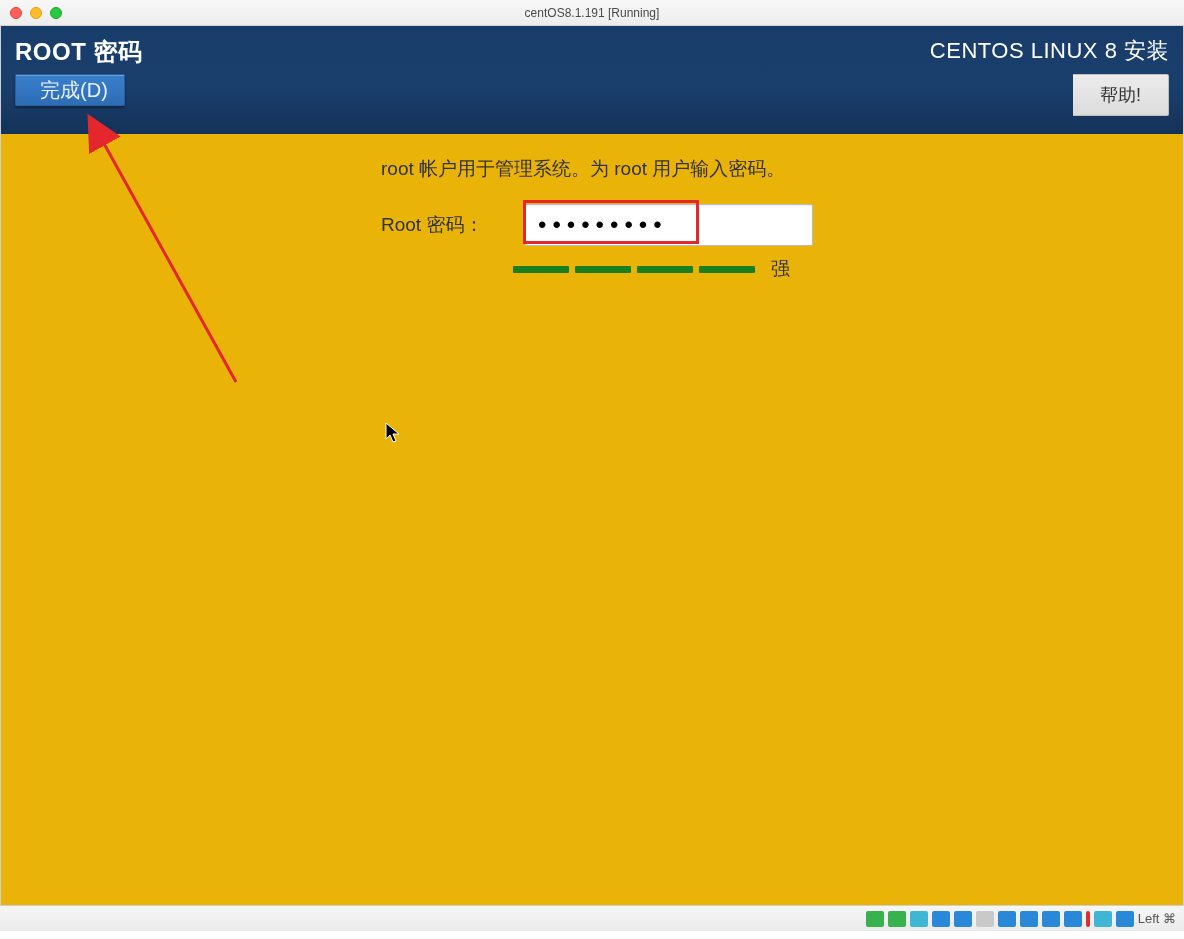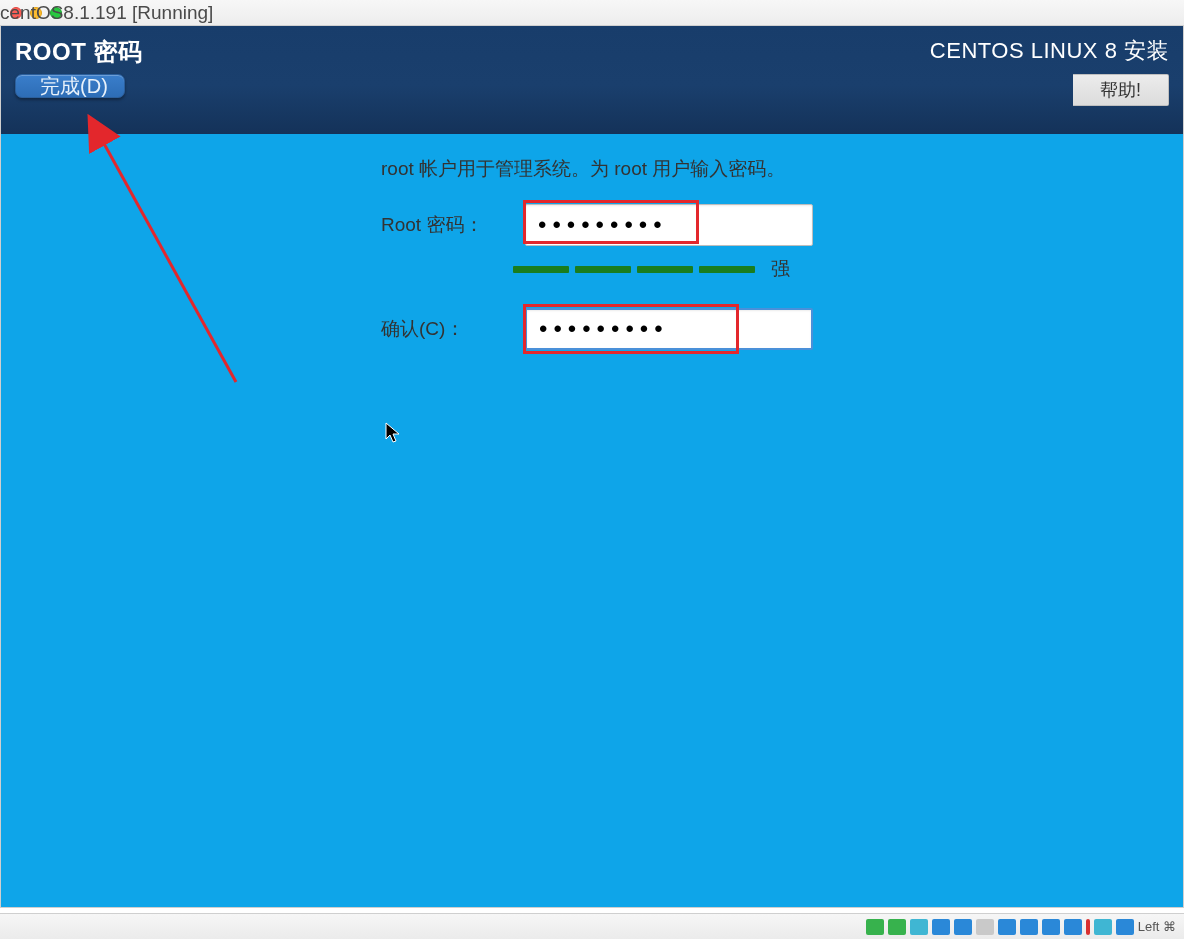--- a/index.html
+++ b/index.html
@@ -18,49 +18,49 @@
     display: flex;
     align-items: center;
     position: relative;
   }
   .traffic-lights { display: flex; gap: 8px; margin-left: 10px; }
   .tl { width: 12px; height: 12px; border-radius: 50%; }
   .tl.red { background: #ff5f57; border: 0.5px solid #e14640; }
   .tl.yellow { background: #febc2e; border: 0.5px solid #e1a116; }
   .tl.green { background: #28c840; border: 0.5px solid #17a62c; }
   .mac-title {
-    position: absolute; left: 0; right: 0; text-align: left;
-    font-size: 19px; color: #4a4a4a;
+    position: absolute; left: 0; right: 0; text-align: center;
+    font-size: 12px; color: #4a4a4a;
   }
 
   .vm-area {
     position: relative;
     width: 100%;
     height: 882px;
-    background: #0ea5e9;
+    background: #eab308;
     border: 1px solid #cfcfcf;
     border-top: none;
   }
   .anaconda-header {
     height: 108px;
     background: linear-gradient(#183d6b, #1a3f6d 55%, #143259);
     display: flex;
     justify-content: space-between;
     padding: 10px 14px;
   }
   .hdr-left { display: flex; flex-direction: column; gap: 6px; }
   .page-title {
     color: #fff; font-size: 24px; font-weight: 700; letter-spacing: 0.5px;
   }
   .done-btn {
     display: inline-flex; align-items: center; justify-content: center;
-    width: 110px; height: 24px;
+    width: 110px; height: 32px;
     background: linear-gradient(#3a7ecb, #2d6db6);
     color: #e9f2fb; font-size: 20px;
-    border: 1px solid #2b5f9c; border-radius: 7px;
+    border: 1px solid #2b5f9c; border-radius: 1px;
     box-shadow: 0 2px 3px rgba(0,0,0,.35), inset 0 1px 0 rgba(255,255,255,.25);
     cursor: pointer;
     padding-left: 8px;
   }
   .hdr-right { display: flex; flex-direction: column; gap: 8px; align-items: flex-end; }
   .install-title { color: #fff; font-size: 22px; font-weight: 500; letter-spacing: 0.5px; text-align: center; }
   .lang-row { display: flex; gap: 0; }
   .lang-input {
     display: flex; align-items: center; gap: 10px;
     background: #fff; border: 1px solid #c0c0c0;
@@ -68,21 +68,21 @@
     height: 38px; width: 162px; padding: 0 10px;
     font-size: 18px; font-weight: 700;
   }
   .kbd-icon { width: 20px; height: 14px; background: #111; border-radius: 2px; position: relative; }
   .kbd-icon::before {
     content: ""; position: absolute; left: 2px; right: 2px; top: 2px; bottom: 2px;
     background: repeating-linear-gradient(#111 0 1px, #fff 1px 3px);
     opacity: .6;
   }
   .help-btn {
-    height: 32px; width: 96px;
+    height: 42px; width: 96px;
     background: linear-gradient(#ececec, #dcdcdc);
     border: 1px solid #bfbfbf; border-left: none;
     border-radius: 0 2px 2px 0;
     font-size: 18px; color: #333;
     cursor: pointer;
   }
 
   .content {
     padding: 22px 8px 0 380px;
     color: #333;
@@ -125,21 +125,21 @@
     width: 16px; height: 22px; pointer-events: none;
   }
   .cursor-arrow svg { display: block; }
 
   .red-arrow {
     position: absolute; left: 0; top: 0;
     width: 1184px; height: 939px; pointer-events: none;
   }
 
   .statusbar {
-    position: absolute; bottom: 0; left: 0; right: 0;
+    position: absolute; bottom: 8px; left: 0; right: 0;
     height: 26px; background: linear-gradient(#f6f6f6,#ebebeb);
     border-top: 1px solid #cfcfcf;
     display: flex; justify-content: flex-end; align-items: center;
     padding: 0 8px; gap: 4px;
     font-size: 12px; color: #555;
   }
   .sb-icon { width: 18px; height: 16px; border-radius: 2px; display: inline-block; }
   .sb-blue { background: #2a88d8; }
   .sb-cyan { background: #3fb6d3; }
   .sb-green { background: #37b24d; }
@@ -188,27 +188,20 @@
     <div class="strength-row">
       <div class="str-bar">
         <span class="seg"></span>
           <span class="seg"></span>
           <span class="seg"></span>
           <span class="seg"></span>
       </div>
       <div class="str-label">强</div>
     </div>
 
-    <div class="form-row">
-      <div class="form-label">确认(C)：</div>
-      <div class="pw-wrap">
-        <input class="pw-input focused" type="password" value="●●●●●●●●●" style="">
-        <div class="red-box r2"></div>
-      </div>
-    </div>
   </div>
 
   <div class="cursor-arrow">
     <svg width="16" height="22" viewBox="0 0 16 22">
       <path d="M1 1 L1 17 L5 13 L8 20 L11 19 L8 12 L14 12 Z" fill="#000" stroke="#fff" stroke-width="1"></path>
     </svg>
   </div>
 
 </div>
 

